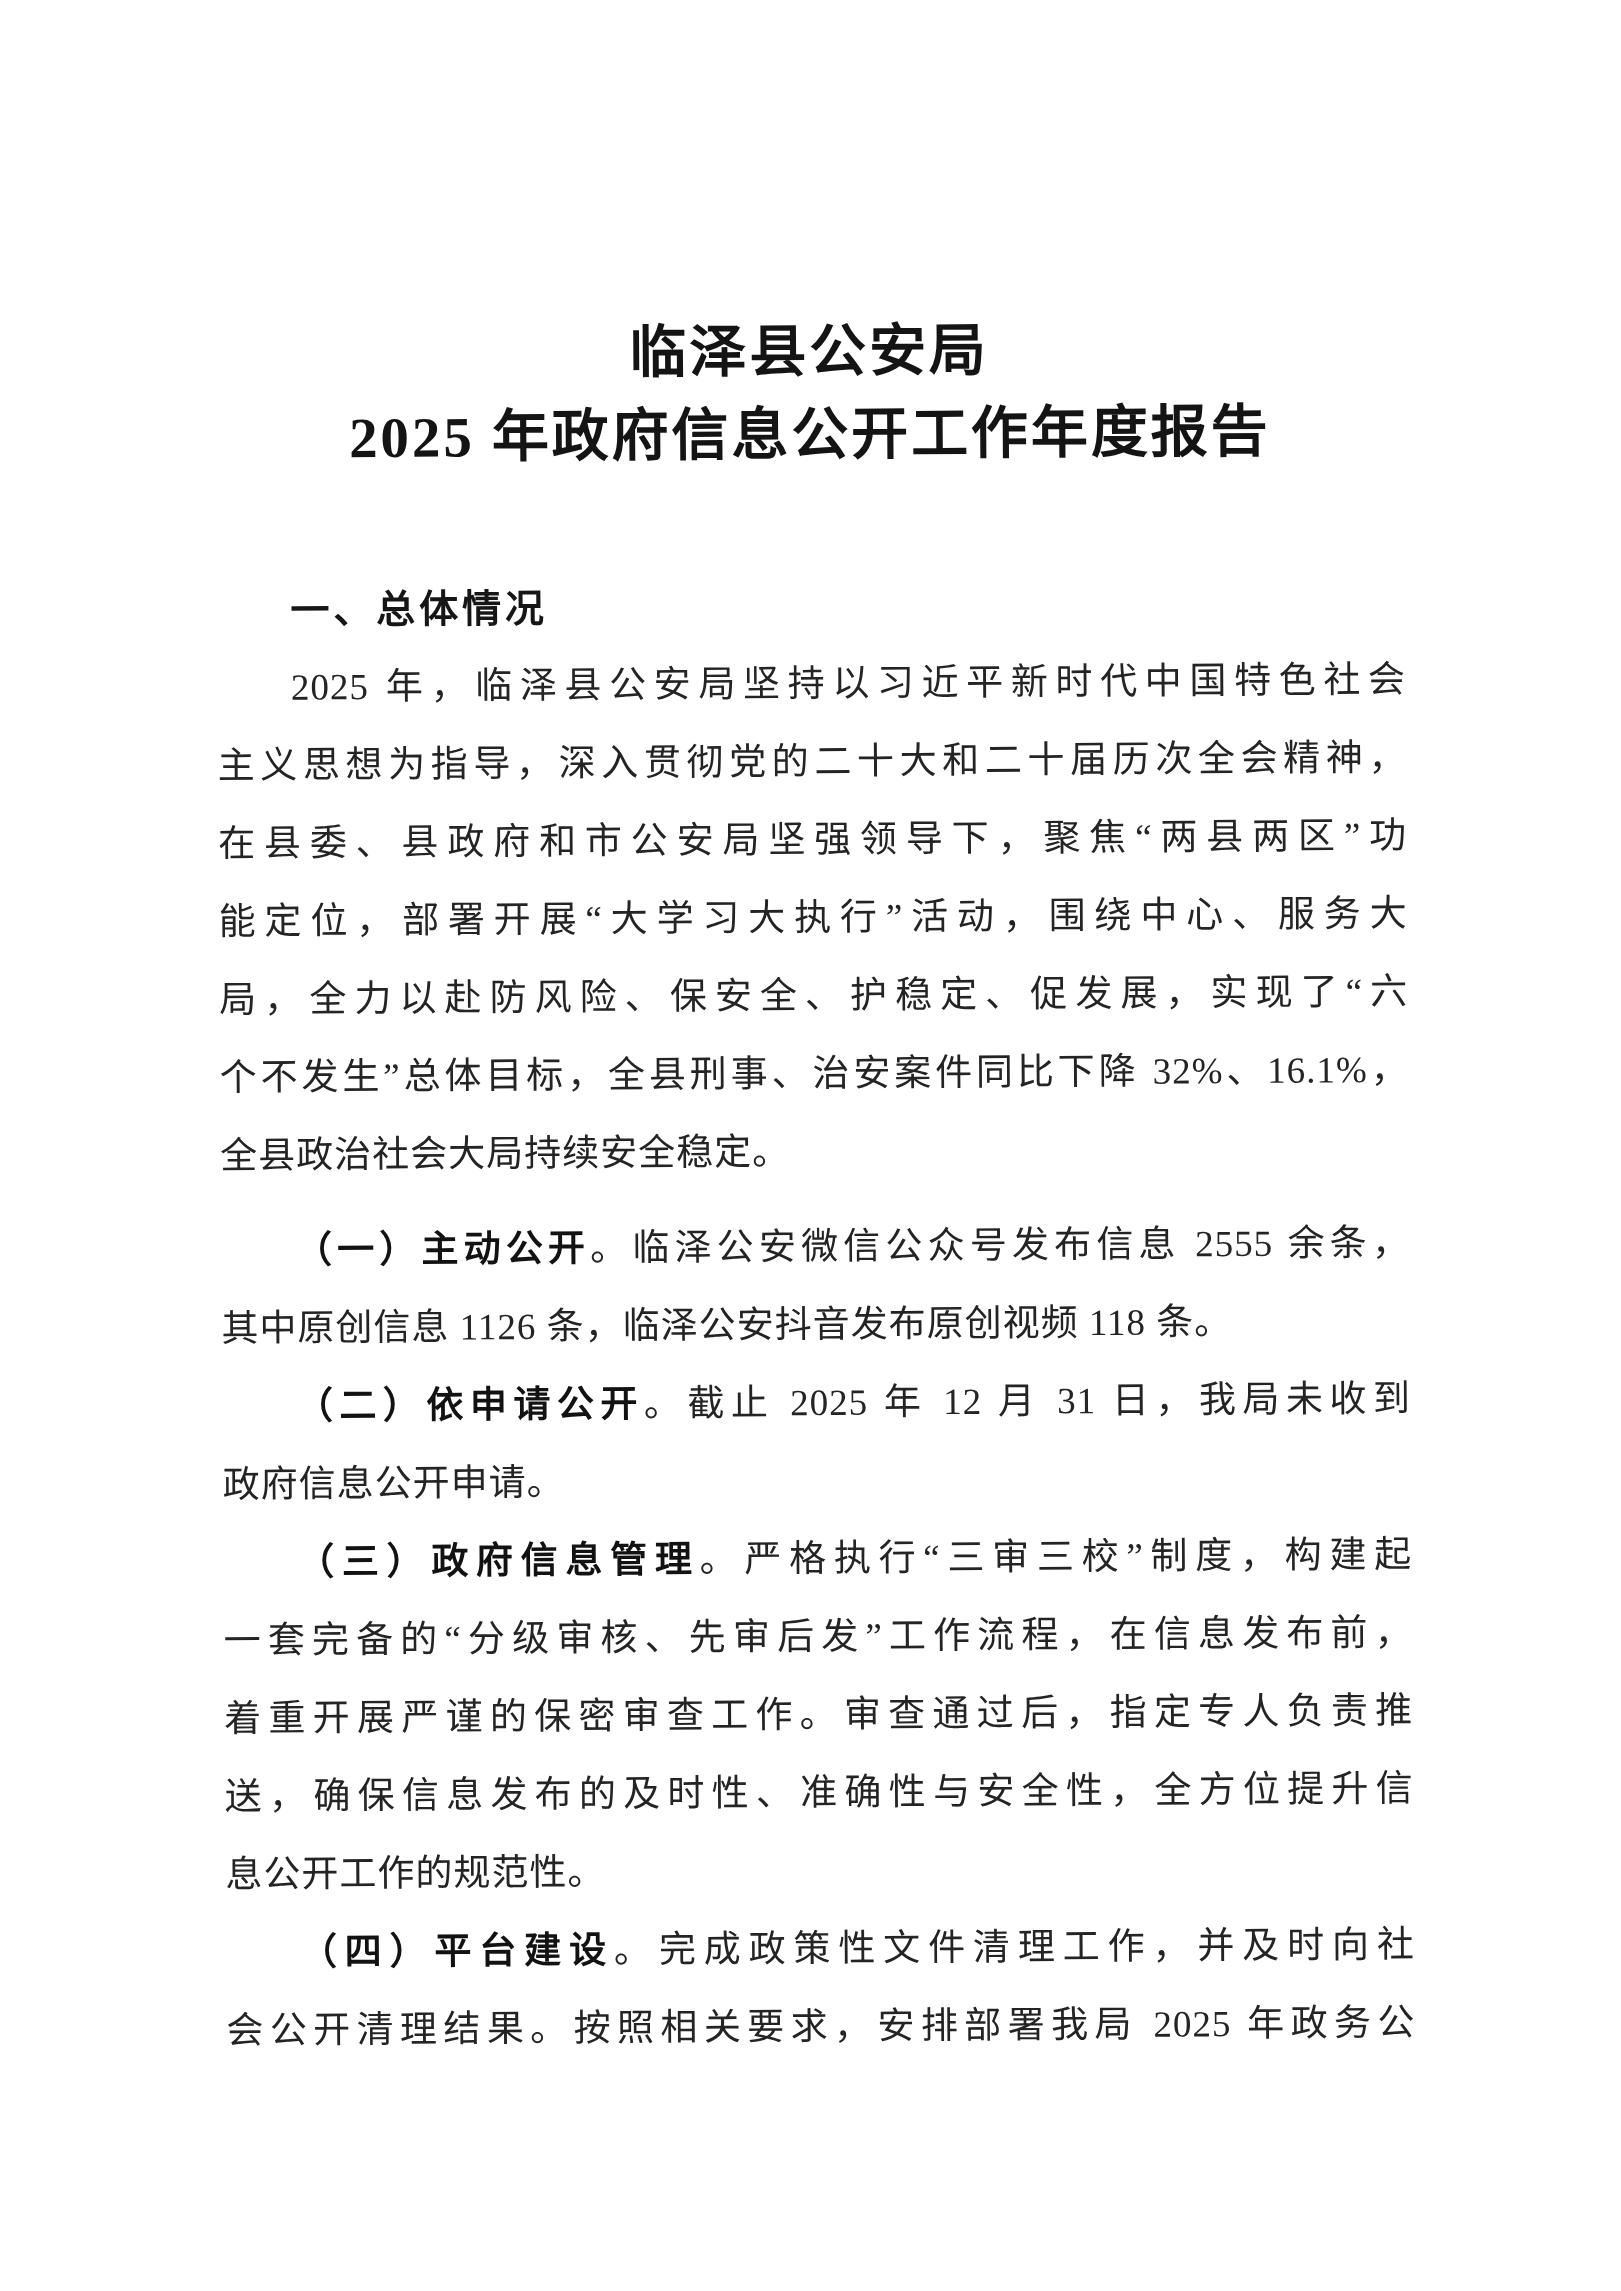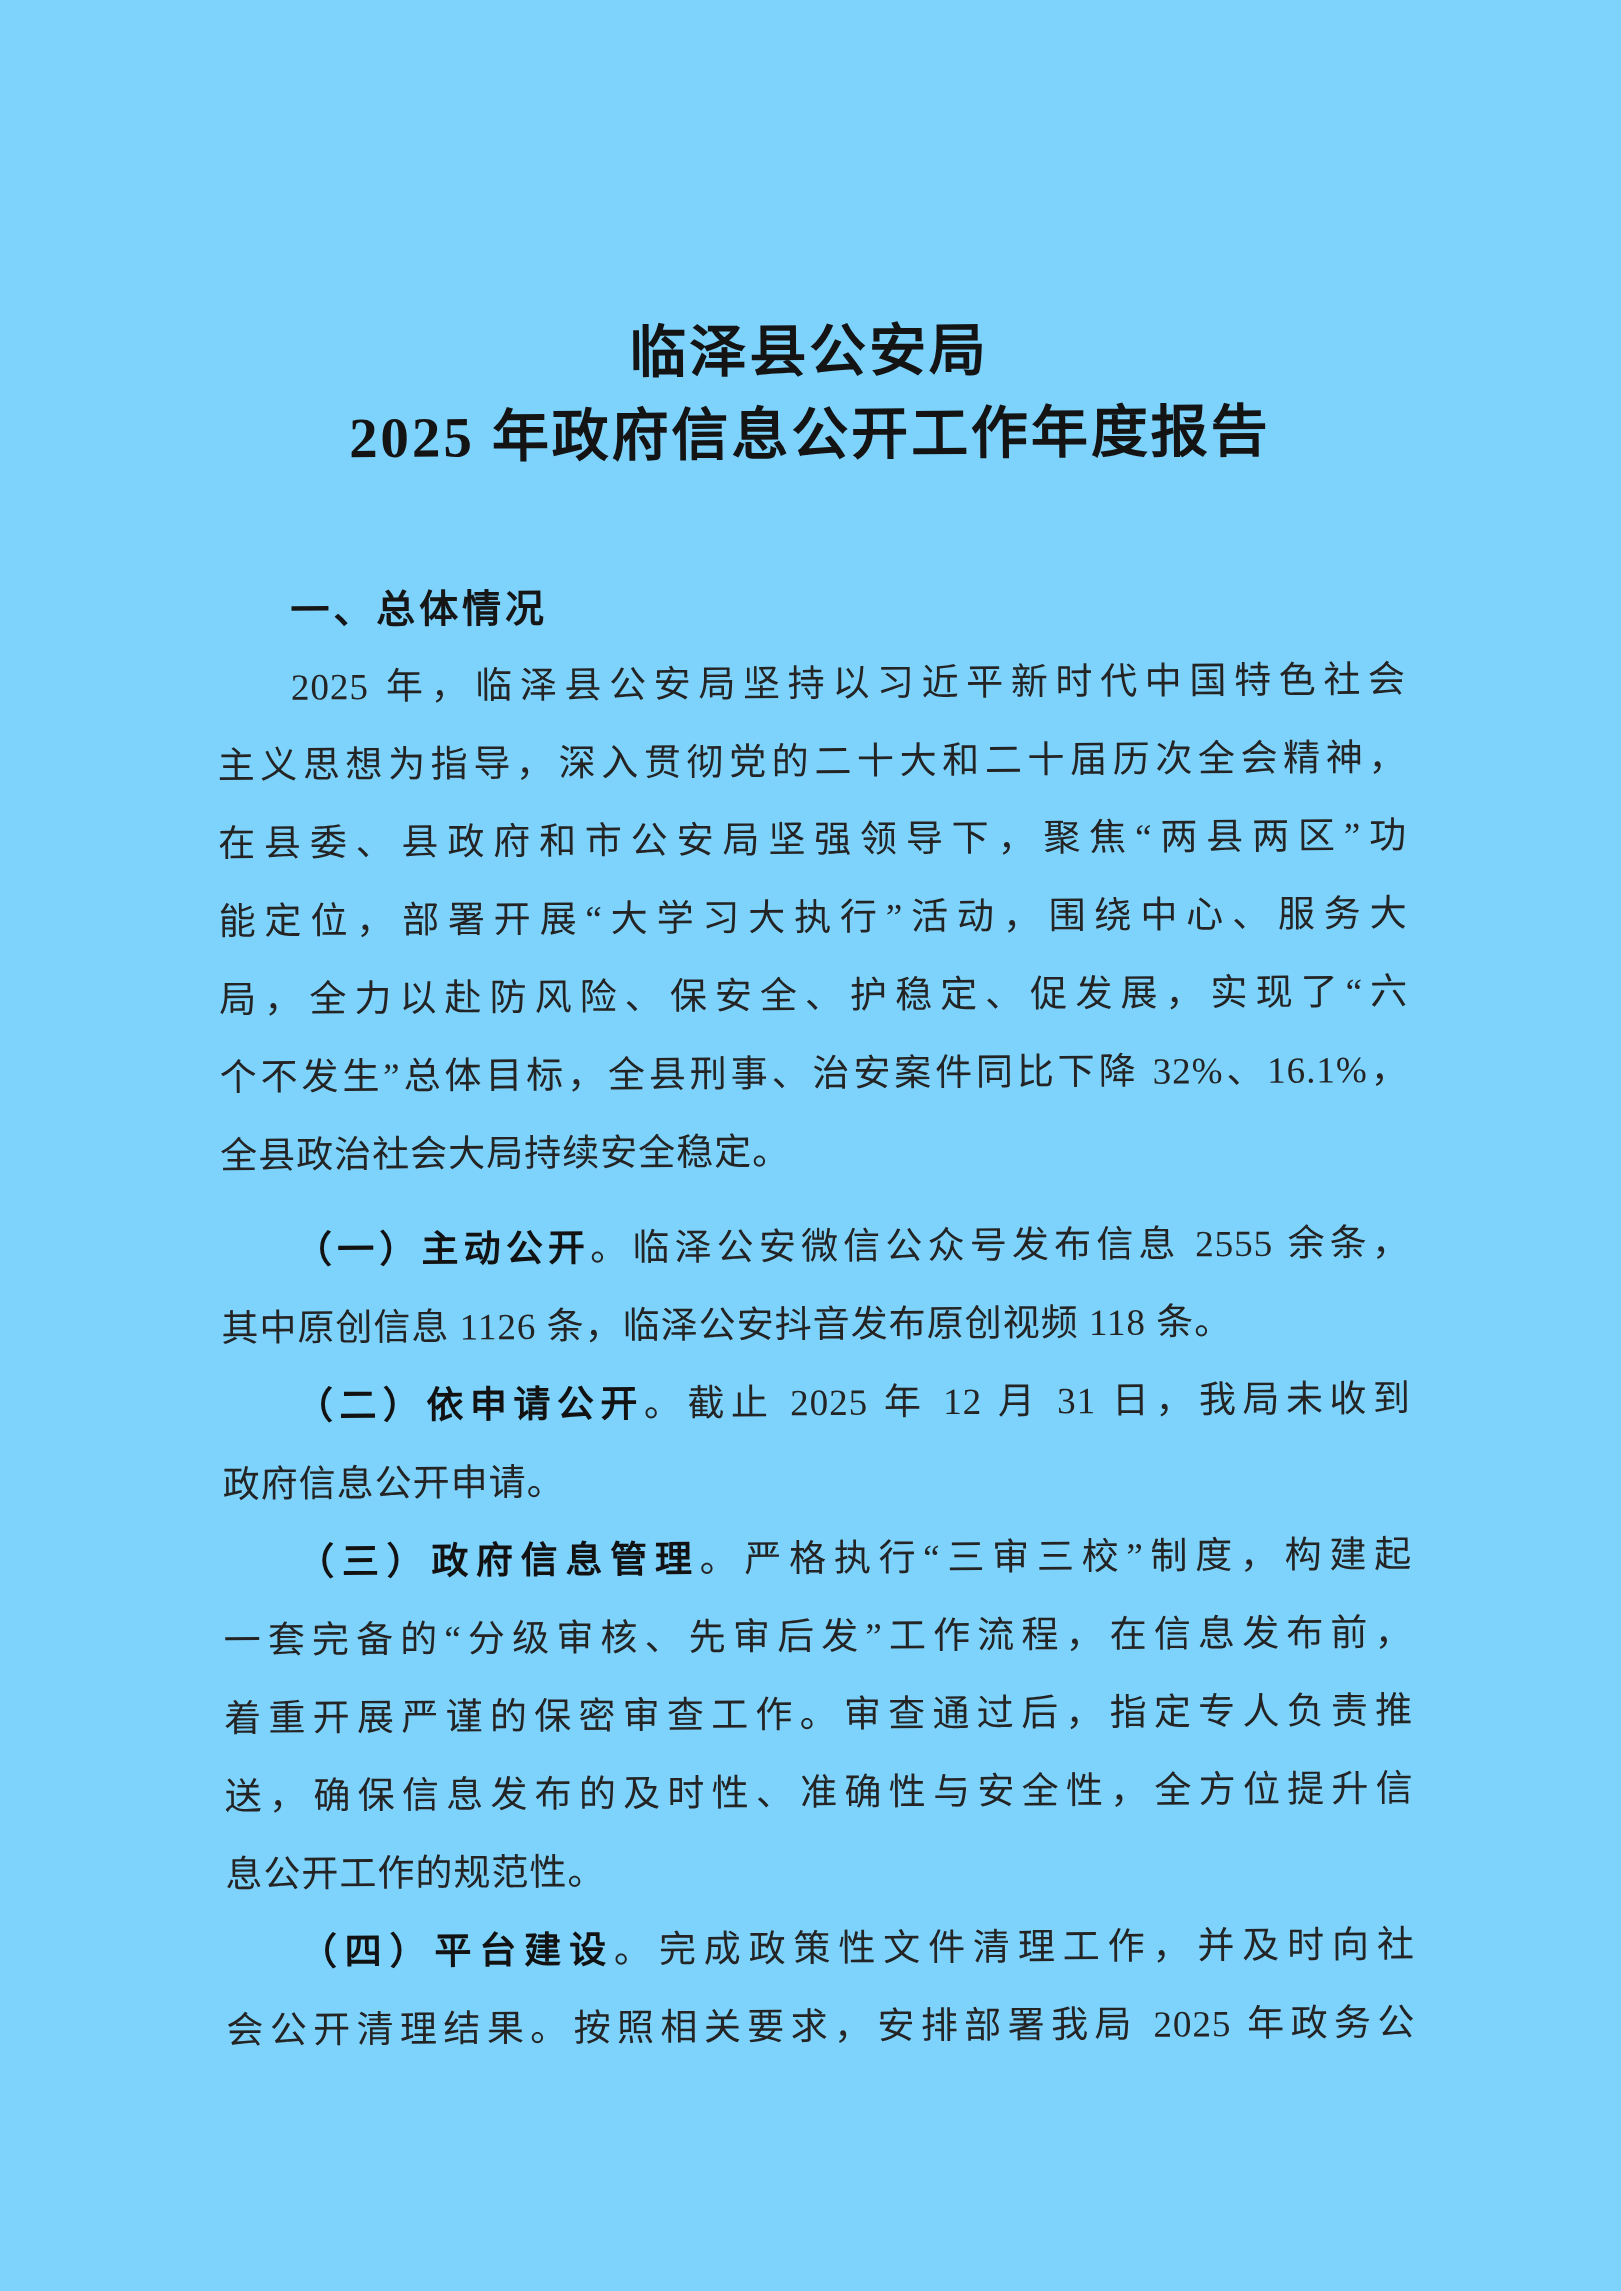--- a/index.html
+++ b/index.html
@@ -4,21 +4,21 @@
 <style>
   html, body {
     margin: 0;
     padding: 0;
     background: #e8e8e8;
   }
   .sheet {
     position: relative;
     width: 1621px;
     height: 2292px;
-    background: #7dd3fc;
+    background: #ffffff;
     overflow: hidden;
     font-family: "Liberation Serif", "DejaVu Serif", serif;
   }
   .content {
     position: absolute;
     left: 218px;
     top: 0;
     width: 1189px;
     transform: rotate(-0.4deg);
     transform-origin: 50% 40%;

